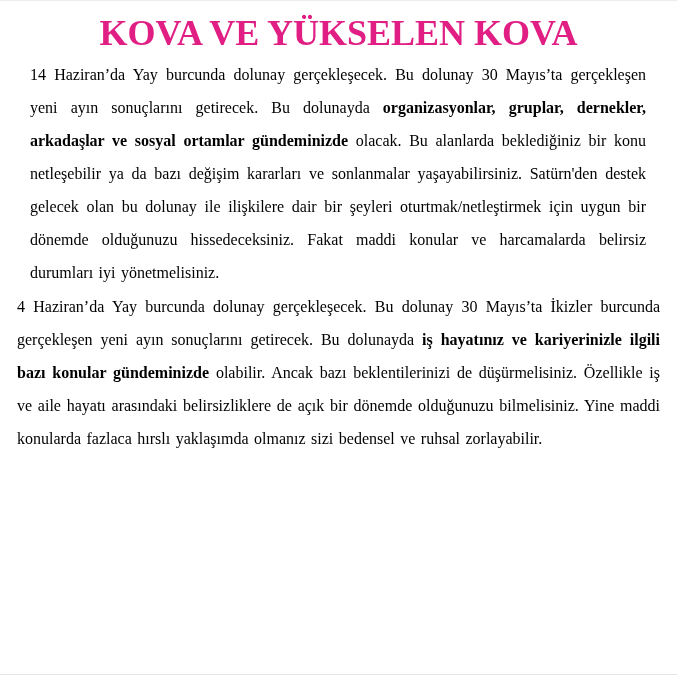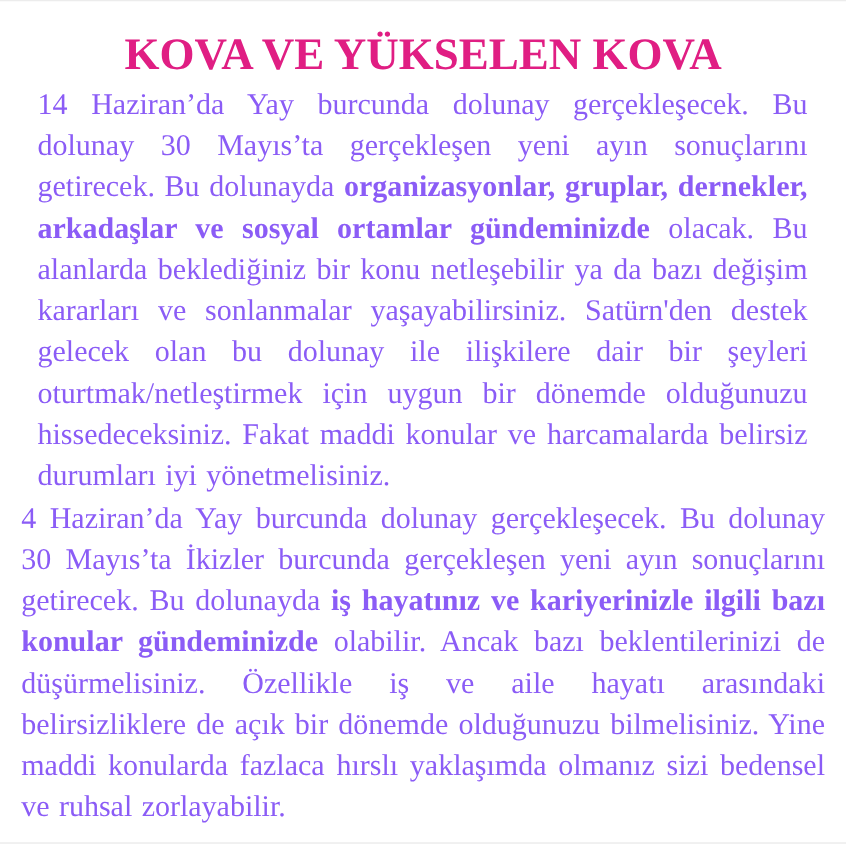--- a/index.html
+++ b/index.html
@@ -22,32 +22,32 @@
     margin: 0;
     text-align: center;
     font-family: "Liberation Serif", serif;
     font-weight: bold;
     font-size: 36px;
     line-height: 44px;
     color: #e01e83;
     letter-spacing: 0px;
   }
   .section-title.first {
-    padding-top: 20px;
+    padding-top: 10px;
   }
   .section-title.second {
     padding-top: 4px;
     padding-bottom: 2px;
   }
   .section-body {
     margin: 0;
     text-align: justify;
-    font-size: 24px;
+    font-size: 16px;
     line-height: 33px;
-    color: #8b5cf6;
+    color: #000000;
     word-spacing: 1.5px;
   }
   .section-body b {
     font-weight: bold;
   }
   .body-kova {
     margin: 3px 31px 0 30px;
   }
   .body-balik {
     margin: 1px 17px 0 17px;

